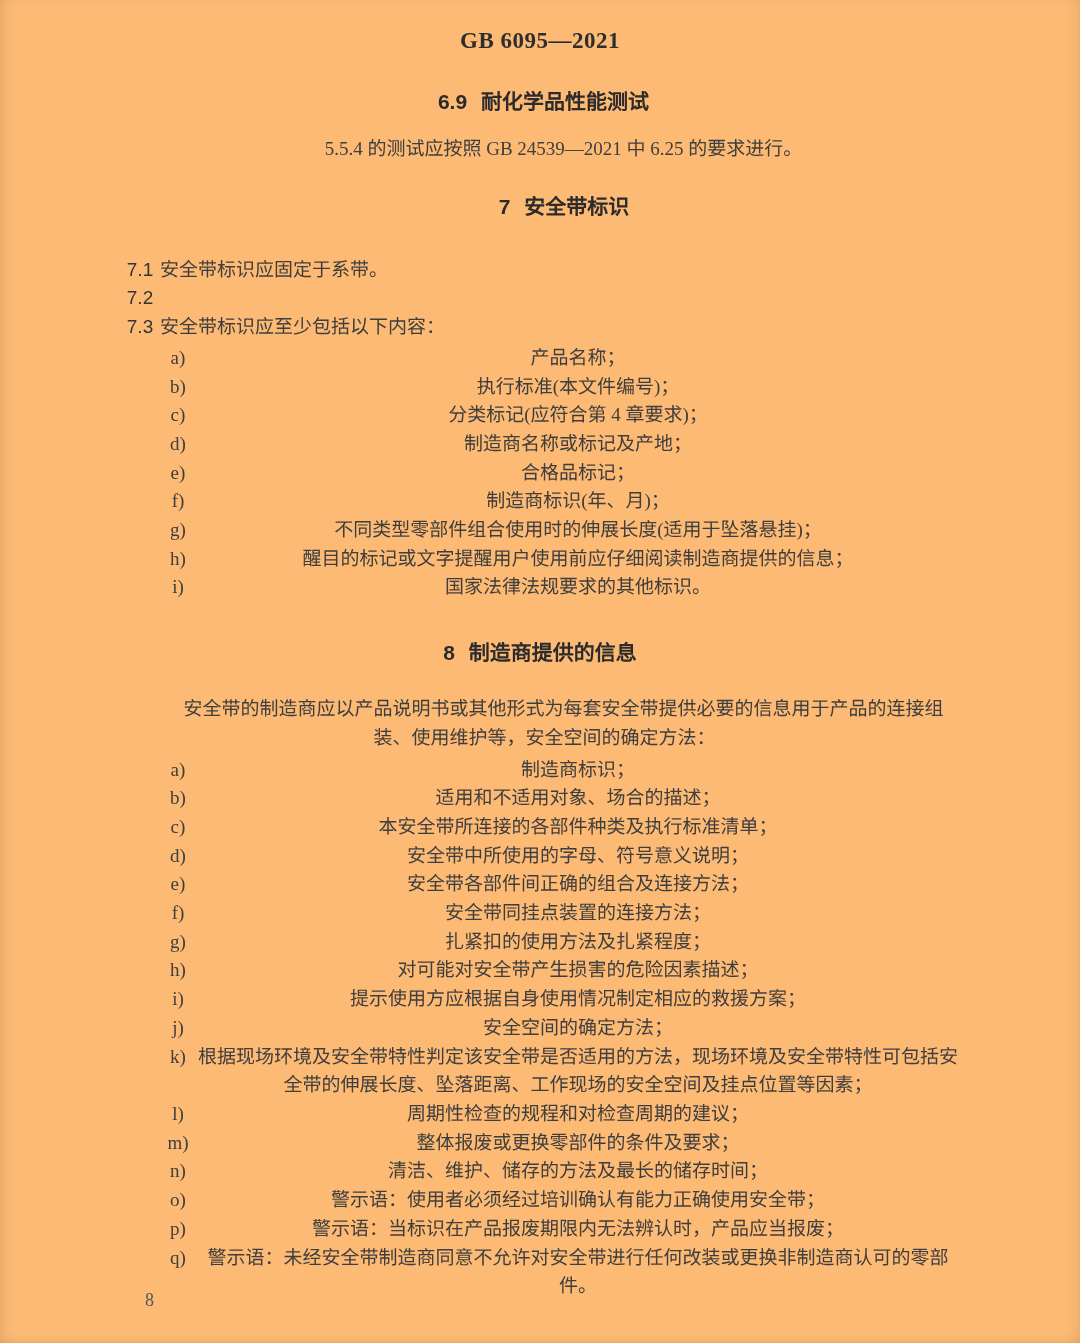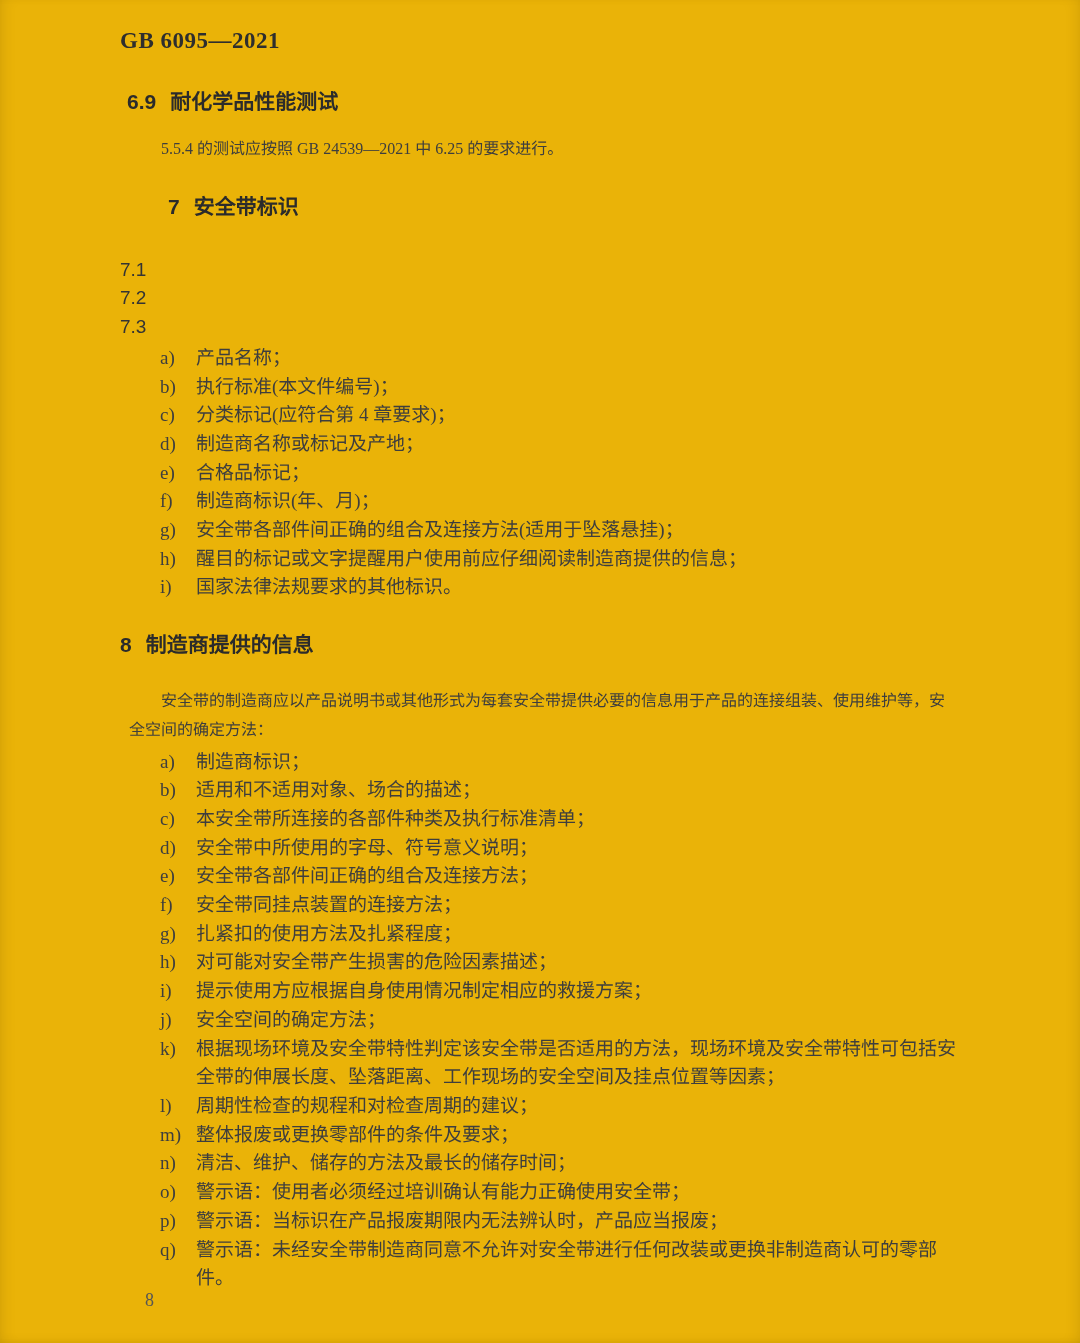--- a/index.html
+++ b/index.html
@@ -1,54 +1,55 @@
 <!DOCTYPE html>
 <html lang="zh-CN"><head>
 <meta charset="utf-8">
 <style>
   html,body { margin:0; padding:0; background:#ffffff; }
   .page {
     position:relative;
     width:1080px;
     height:1343px;
-    background:#eab308;
+    background:#fdba74;
     box-shadow: inset 10px 0 18px -12px rgba(0,0,0,.16),
                 inset -10px 0 18px -12px rgba(0,0,0,.14),
                 inset 0 -8px 14px -10px rgba(0,0,0,.10);
     font-family:"Liberation Serif","DejaVu Serif",serif;
     color:#3e3e3e;
     overflow:hidden;
     box-sizing:border-box;
     padding:27px 120px 0 120px;
+    text-align:center;
   }
   .doc-header {
     font-weight:700;
     font-size:23px;
     line-height:28px;
     color:#2e2e2e;
     letter-spacing:0.5px;
   }
   .chapter-heading, .subsection-heading {
     font-family:"Liberation Sans","DejaVu Sans",sans-serif;
     font-weight:700;
     font-size:21px;
     line-height:26px;
     color:#2b2b2b;
   }
   .subsection-heading { margin-top:34px;margin-left:7px; }
   .h-num { margin-right:14px; }
   .para {
     margin:20px 0 0 9px;
-    font-size:16px;
+    font-size:19px;
     line-height:28.7px;
     text-indent:2em;
     color:#3e3e3e;
   }
   .heading-7 { margin-top:30px;margin-left:48px; }
-  .heading-8 { margin-top:30px; }
+  .heading-8 { margin-top:38px; }
   .clauses { margin-top:36px; }
   .clause {
     display:flex;
     font-size:19px;
     line-height:28.7px;
   }
   .c-num {
     width:40px;
     flex-shrink:0;
     font-family:"Liberation Sans","DejaVu Sans",sans-serif;
@@ -89,26 +90,28 @@
 
   <p class="para">5.5.4 的测试应按照 GB 24539—2021 中 6.25 的要求进行。</p>
 
   <div class="chapter-heading heading-7">
     <span class="h-num">7</span><span>安全带标识</span>
   </div>
 
   <div class="clauses">
     <div class="clause">
       <span class="c-num">7.1</span>
+      <span class="c-text">安全带标识应固定于系带。</span>
     </div>
     <div class="clause">
       <span class="c-num">7.2</span>
     </div>
     <div class="clause">
       <span class="c-num">7.3</span>
+      <span class="c-text">安全带标识应至少包括以下内容：</span>
     </div>
   </div>
 
   <div class="item-list">
     <div class="li">
         <span class="li-label">a)</span>
         <span class="li-text">产品名称；</span>
       </div>
     <div class="li">
         <span class="li-label">b)</span>
@@ -125,21 +128,21 @@
     <div class="li">
         <span class="li-label">e)</span>
         <span class="li-text">合格品标记；</span>
       </div>
     <div class="li">
         <span class="li-label">f)</span>
         <span class="li-text">制造商标识(年、月)；</span>
       </div>
     <div class="li">
         <span class="li-label">g)</span>
-        <span class="li-text">安全带各部件间正确的组合及连接方法(适用于坠落悬挂)；</span>
+        <span class="li-text">不同类型零部件组合使用时的伸展长度(适用于坠落悬挂)；</span>
       </div>
     <div class="li">
         <span class="li-label">h)</span>
         <span class="li-text">醒目的标记或文字提醒用户使用前应仔细阅读制造商提供的信息；</span>
       </div>
     <div class="li">
         <span class="li-label">i)</span>
         <span class="li-text">国家法律法规要求的其他标识。</span>
       </div>
   </div>

